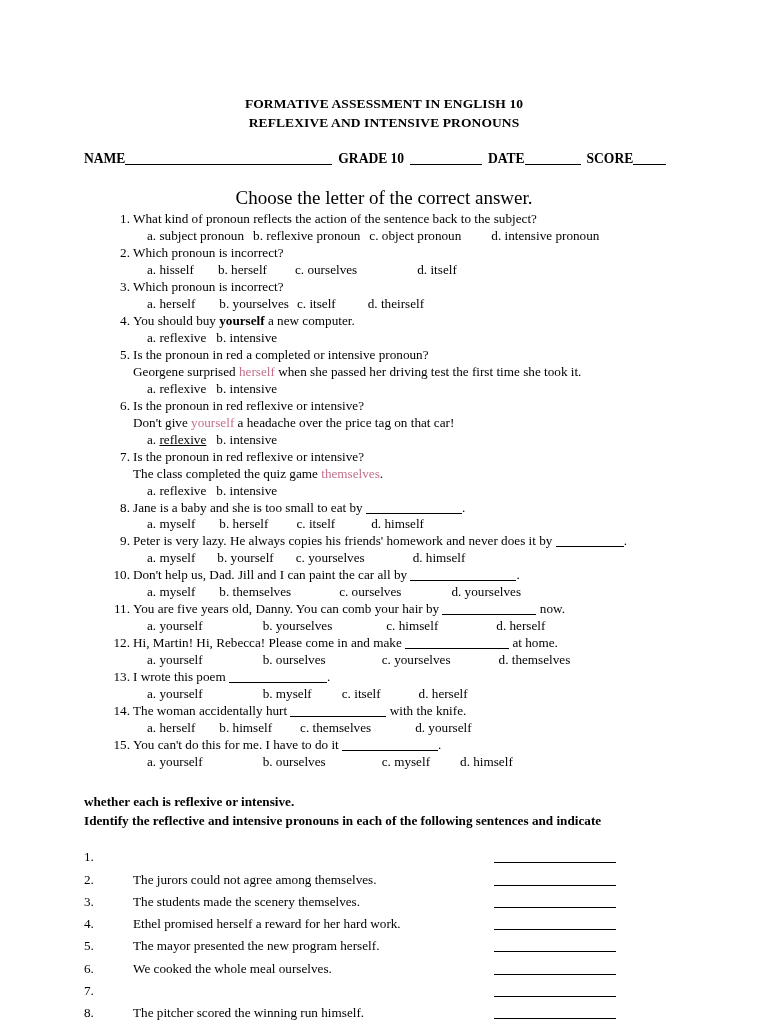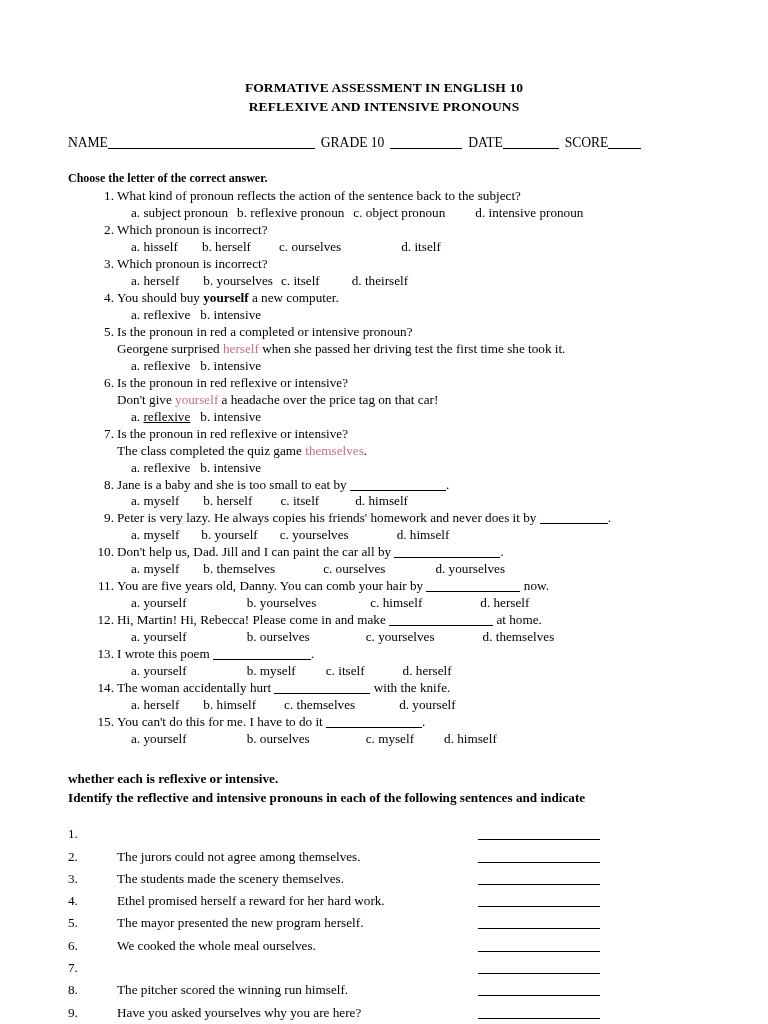--- a/index.html
+++ b/index.html
@@ -13,59 +13,60 @@
     height: 1024px;
     font-family: "Liberation Serif", "DejaVu Serif", serif;
     color: #000000;
     overflow: hidden;
     position: relative;
   }
   .page {
     position: relative;
     width: 768px;
     height: 1024px;
-    padding: 0;
+    padding: 16px;
     box-sizing: border-box;
   }
 
   
   .doc-header {
     text-align: center;
     font-weight: bold;
     font-size: 13.5px;
     letter-spacing: 0.1px;
     padding-top: 78px;
     line-height: 1.42;
   }
   .doc-header .line2 { display:block;font-family:Liberation Serif, serif; }
 
   
   .namebar {
     margin: 19px 68px 0 68px;
-    font-weight: normal;
+    font-weight: bold;
     font-size: 13.6px;
     white-space: nowrap;
     letter-spacing: -0.05px;
   }
   .namebar .rule {
     display: inline-block;
     border-bottom: 1.4px solid #000;
     vertical-align: -2px;
   }
   .r-name   { width: 207px; }
   .r-grade  { width: 72px; }
   .r-date   { width: 56px; }
   .r-score  { width: 33px; }
   .namebar .gap { display:inline-block; width:6px; }
 
   
   .section-head {
     margin: 20px 68px 0 68px;
-    font-weight: bold;
-    font-size: 12px;
+    font-weight: normal;
+    font-size: 19px;
+    text-align: center;
   }
   .section-head-2 {
     margin: 0 68px 0 68px;
     font-weight: bold;
     font-size: 13.2px;
     line-height: 1.42;
   }
 
   
   .mc-list {

